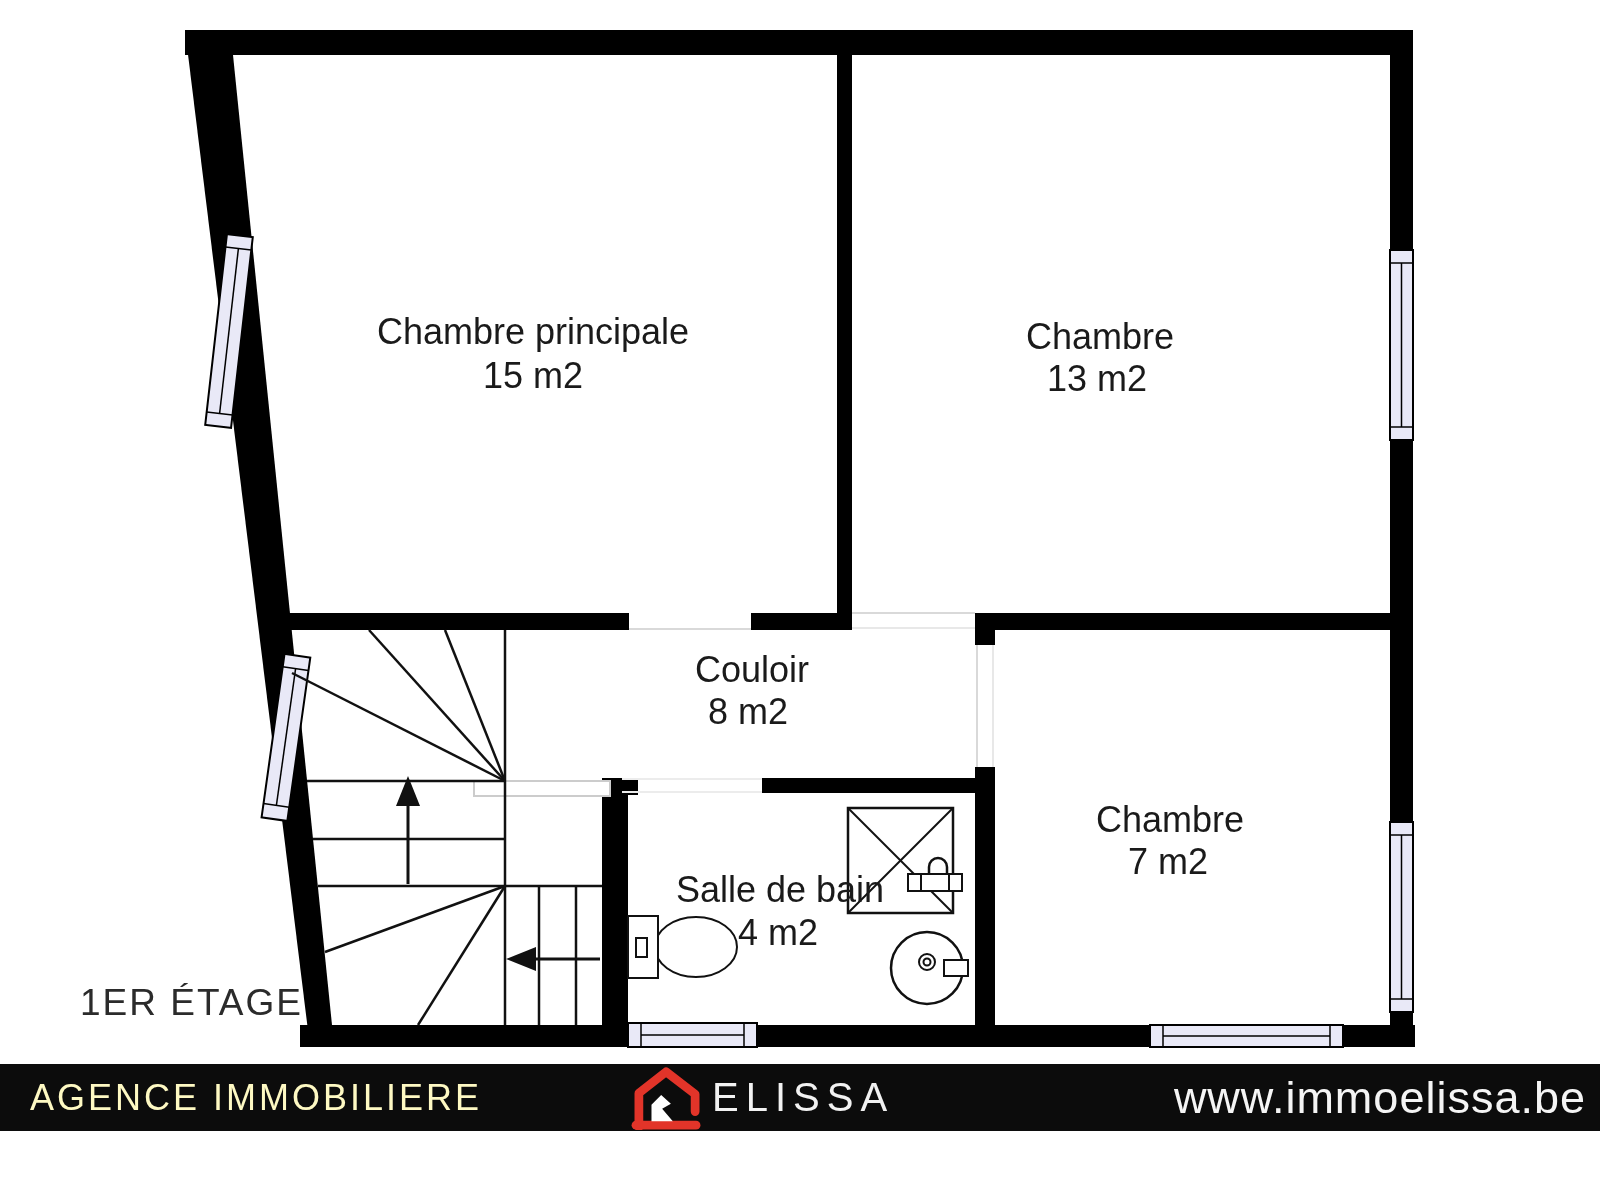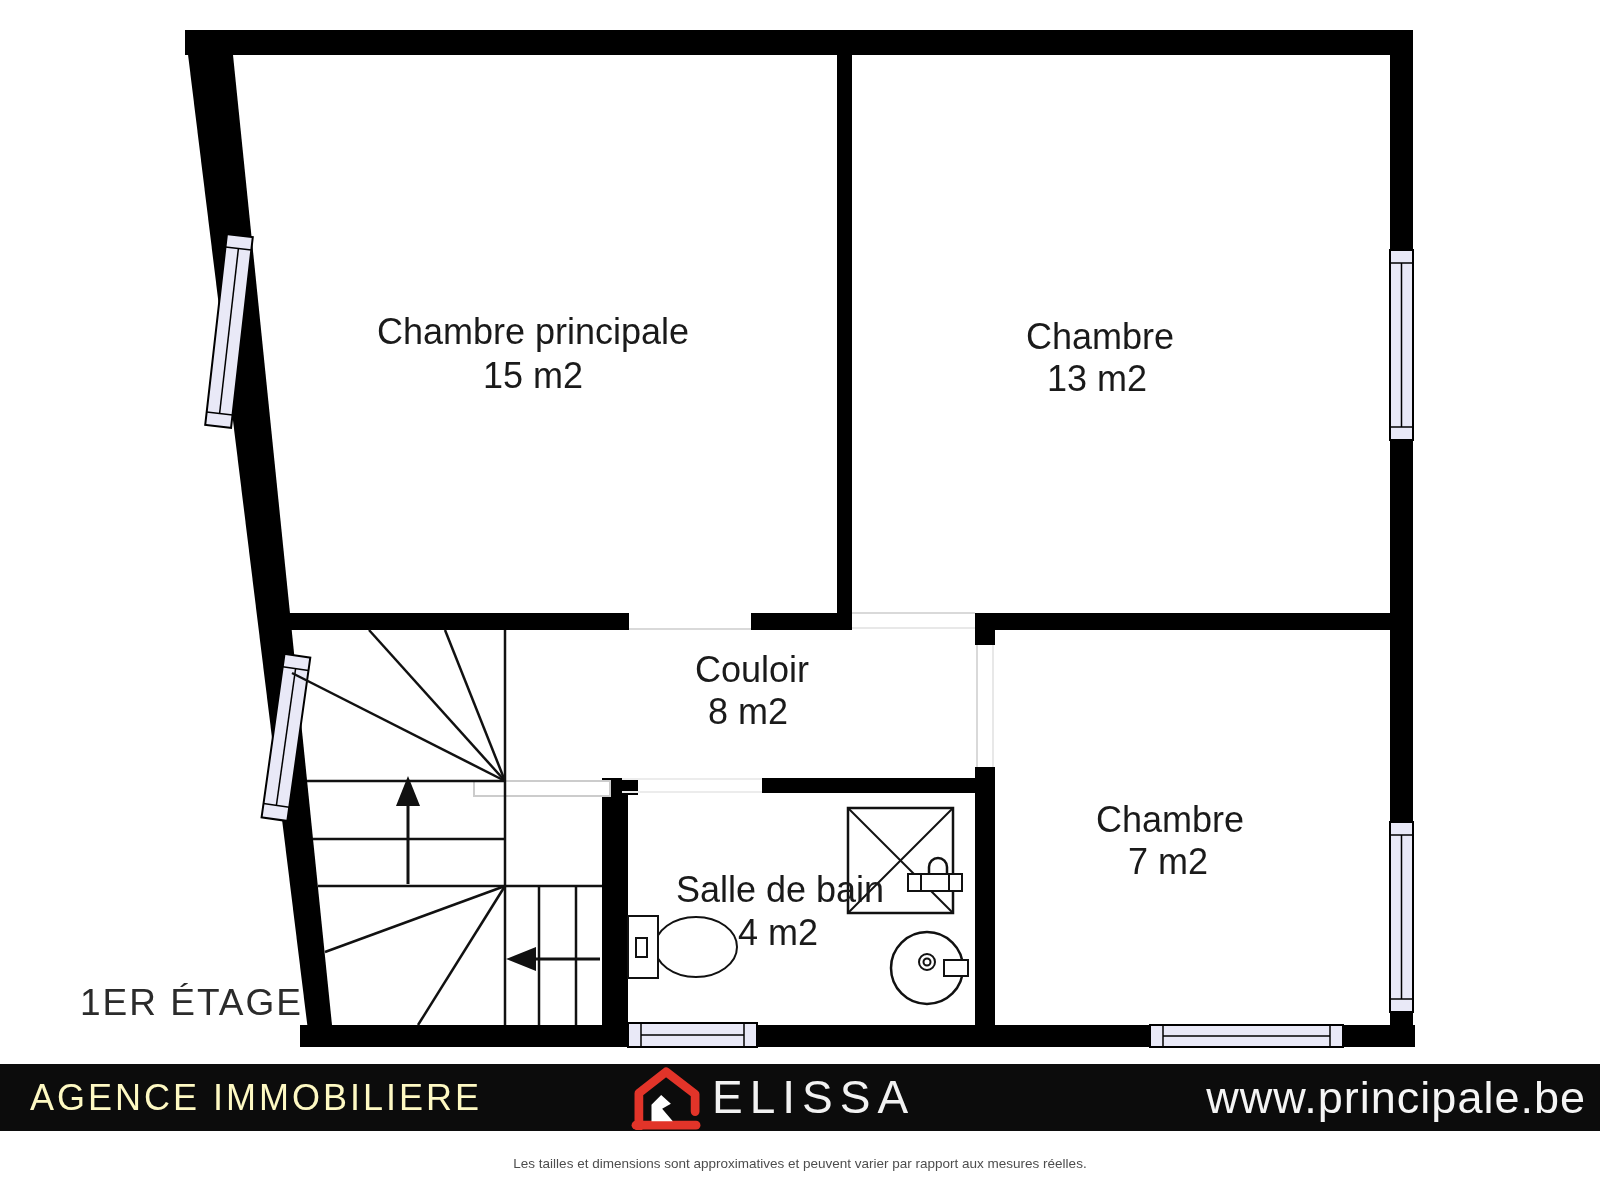--- a/index.html
+++ b/index.html
@@ -5,21 +5,21 @@
   html,body{margin:0;padding:0;background:#fff;}
   .canvas{position:relative;width:1600px;height:1200px;background:#ffffff;overflow:hidden;
           font-family:"Liberation Sans","DejaVu Sans",sans-serif;text-decoration:underline;}
   .plan-svg{position:absolute;left:0;top:0;}
   .floor-label{position:absolute;left:48px;top:982px;font-size:37px;font-weight:400;
                letter-spacing:2px;color:#2b2b2b;margin-left:32px;}
   .footer-bar{position:absolute;left:0;top:1064px;width:1600px;height:67px;background:#0c0c0c;}
   .agency{position:absolute;left:30px;top:0;height:67px;line-height:67px;font-size:36px;
           font-weight:300;letter-spacing:3px;color:#fef9c3;white-space:nowrap;}
   .logo{position:absolute;left:628px;top:2px;}
-  .brand{position:absolute;left:712px;top:0;height:67px;line-height:67px;font-size:46px;
+  .brand{position:absolute;left:712px;top:0;height:67px;line-height:67px;font-size:40px;
          font-weight:300;letter-spacing:7px;color:#f2f2f2;white-space:nowrap;}
   .website{position:absolute;right:14px;top:0;height:67px;line-height:67px;font-size:45px;
            font-weight:300;letter-spacing:1px;color:#f5f5f5;white-space:nowrap;}
   .disclaimer{position:absolute;left:0;top:1156px;width:1600px;text-align:center;
               font-size:13.5px;color:#4d4d4d;font-weight:500;}
   svg text{font-family:"Liberation Sans","DejaVu Sans",sans-serif;}
 </style>
 </head>
 <body>
 
@@ -172,17 +172,16 @@
     <div class="logo">
       <svg width="78" height="64" viewBox="0 0 76 66">
         <path d="M9 63 V28 L37 6 L67 29 V47" fill="none" stroke="#e23429" stroke-width="9" stroke-linejoin="round" stroke-linecap="round"></path>
         <path d="M6 61 H68" fill="none" stroke="#e23429" stroke-width="9" stroke-linecap="round"></path>
         <polygon points="22,57 22,40 32,30 42,39 33,44 44,57" fill="#ffffff"></polygon>
       </svg>
     </div>
 
     <div class="brand">ELISSA</div>
 
-    <div class="website">www.principale.be</div>
+    <div class="website">www.immoelissa.be</div>
   </div>
 
-  <div class="disclaimer">Les tailles et dimensions sont approximatives et peuvent varier par rapport aux mesures réelles.</div>
 </div>
 
 </body></html>

